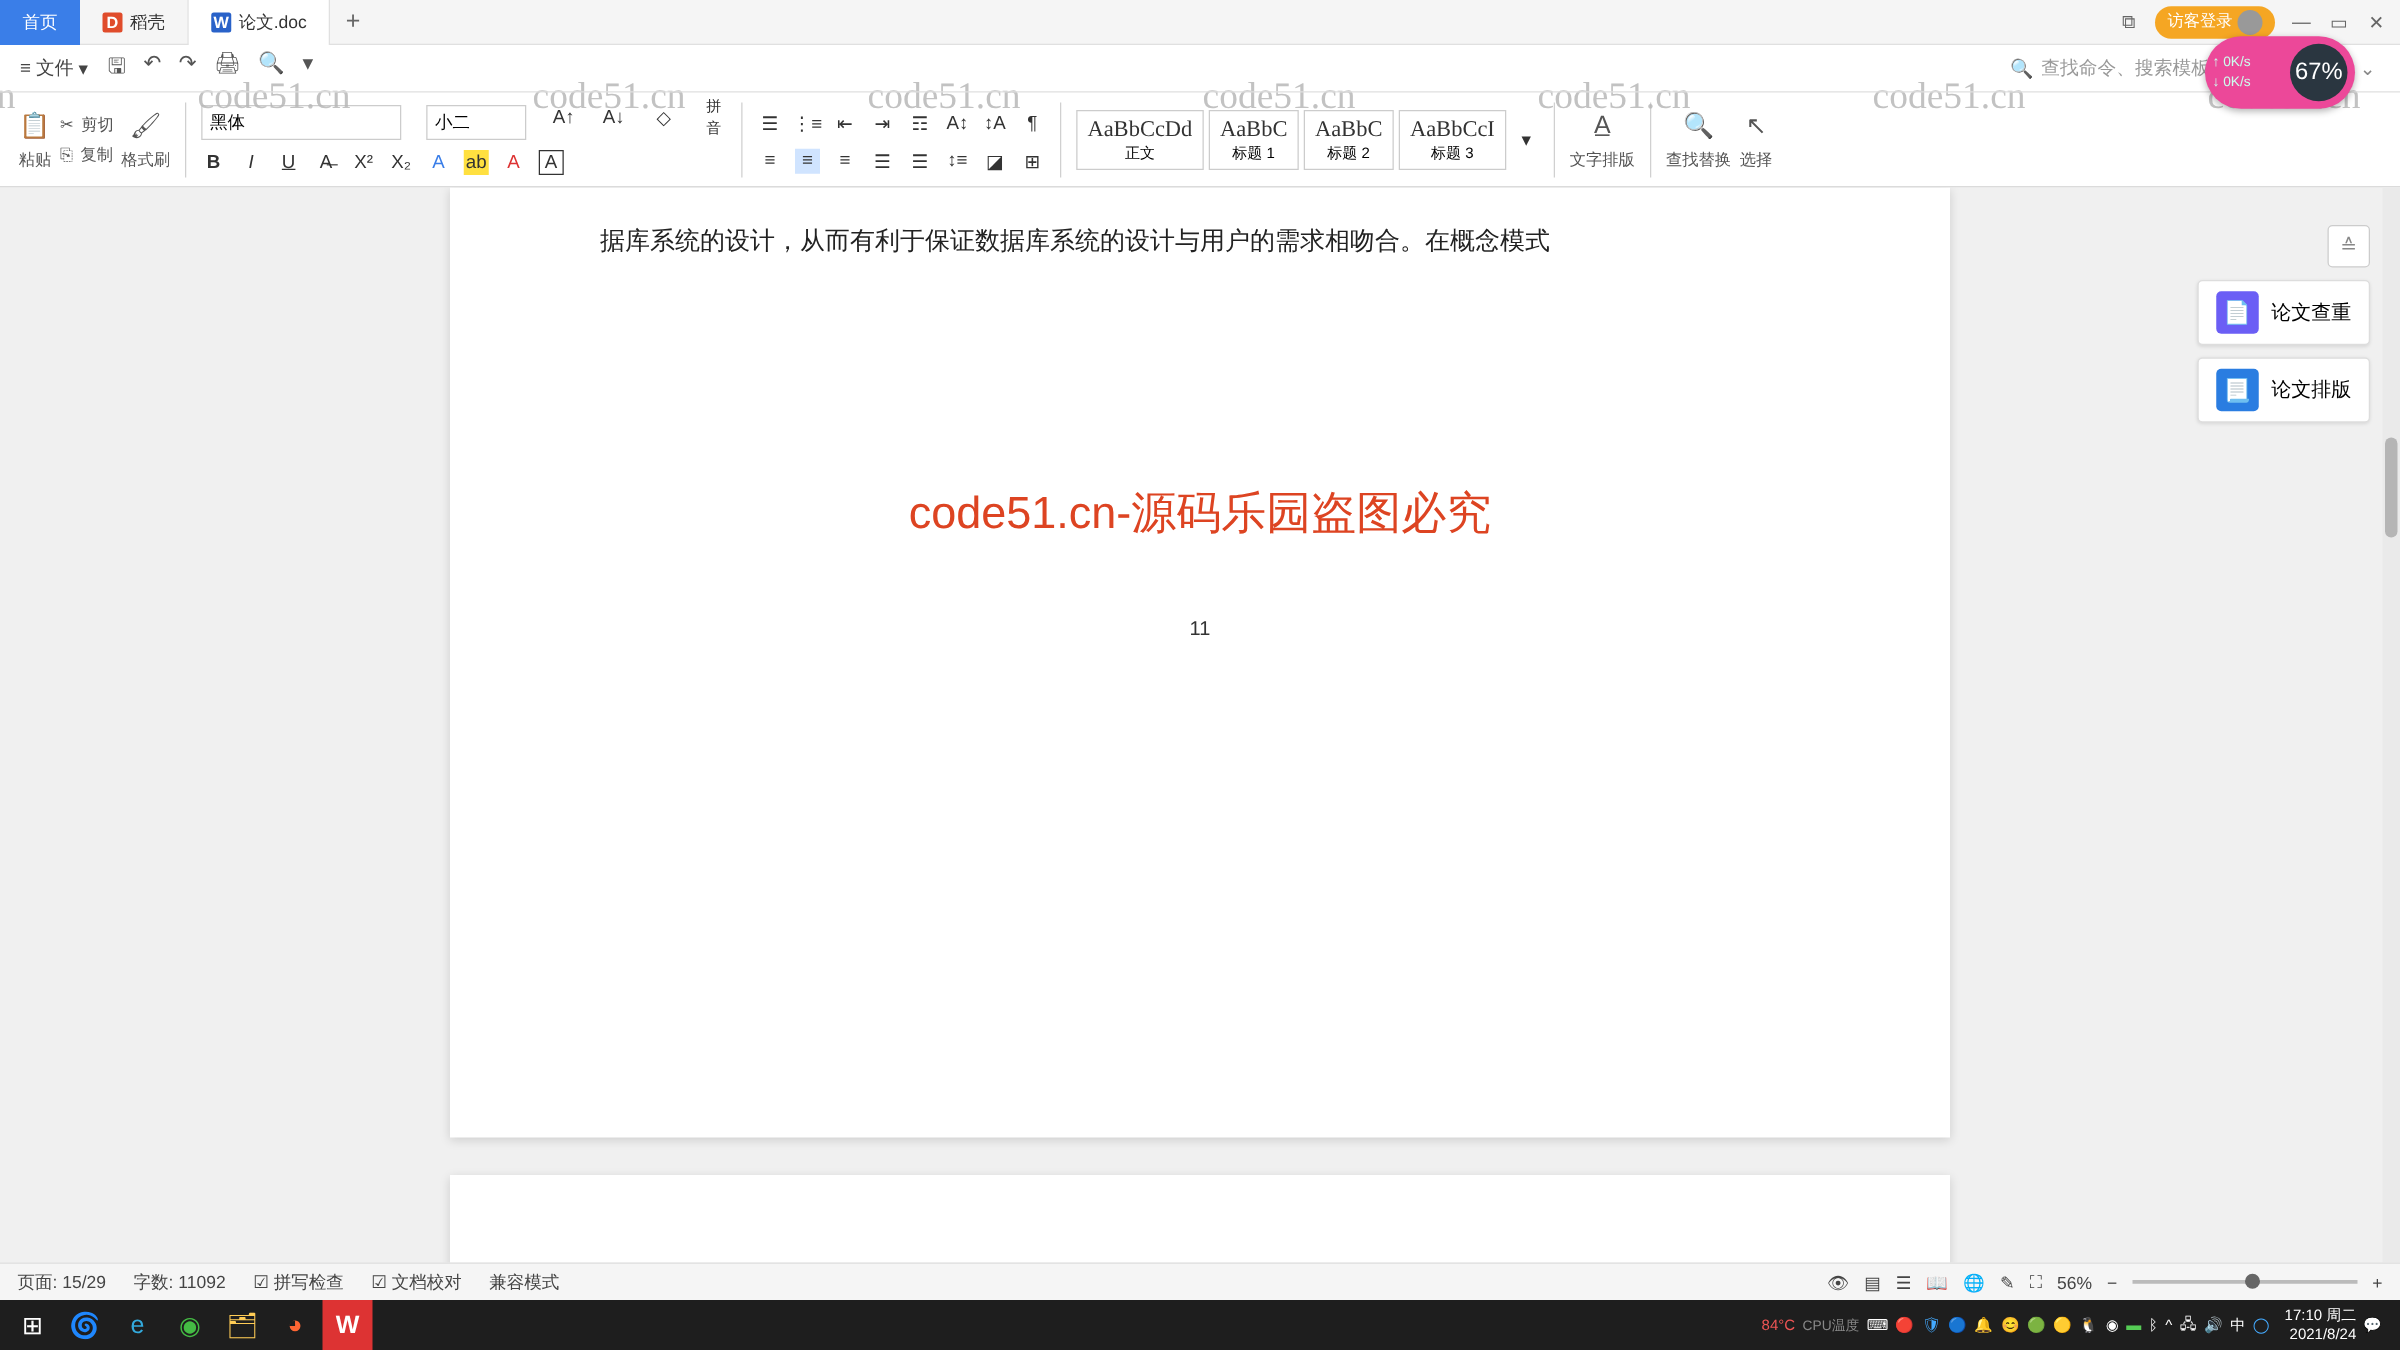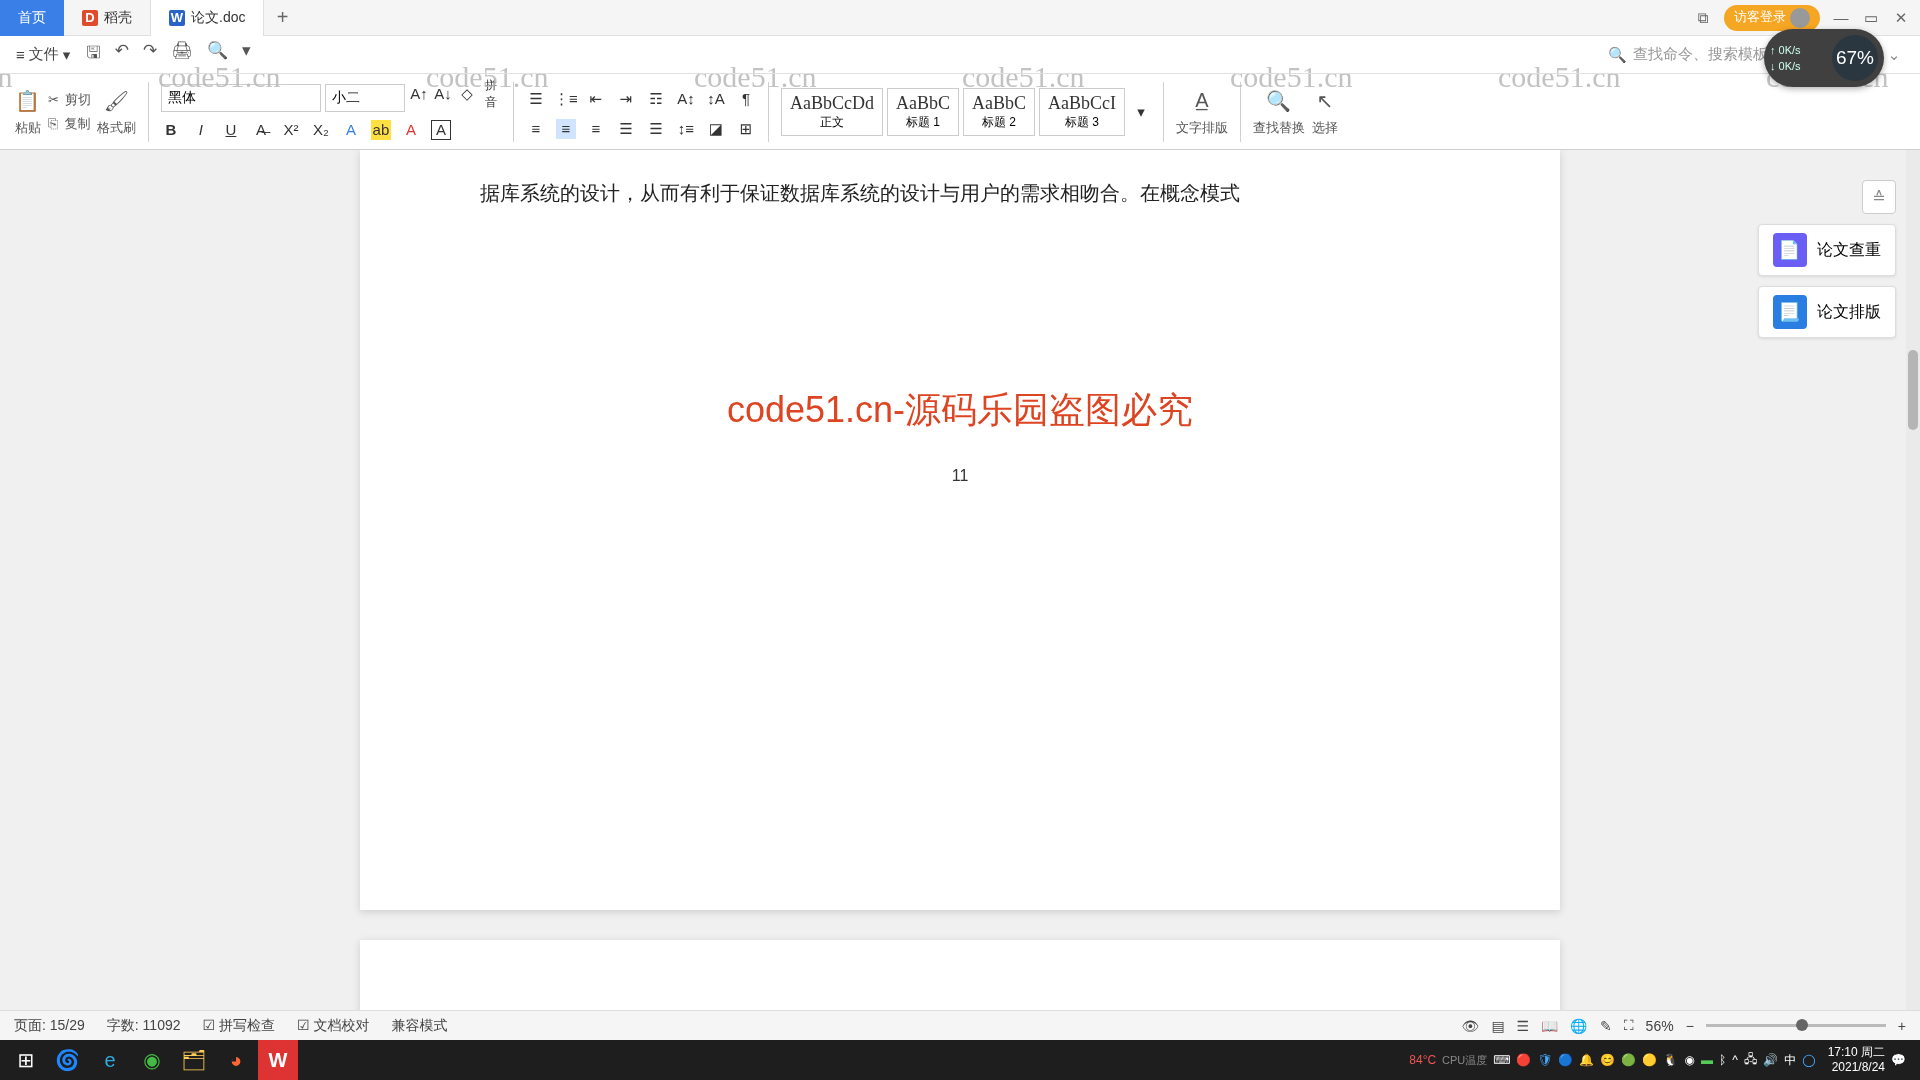--- a/index.html
+++ b/index.html
@@ -34,36 +34,36 @@
 .fmt-row{display:flex;gap:10px;align-items:center;margin-top:4px}
 .fmt-ico{width:20px;height:20px;display:flex;align-items:center;justify-content:center;font-size:15px;color:#333}
 .style-box{border:1px solid #ccc;padding:4px 8px;text-align:center;font-size:12px;min-width:72px}
 .style-prev{font-size:18px;font-family:serif;color:#333}
 .workspace{position:absolute;top:150px;bottom:34px;left:0;right:0;background:#f0f0f0;overflow:hidden}
 .page{position:absolute;background:#fff;box-shadow:0 2px 8px rgba(0,0,0,.15);left:50%;transform:translateX(-50%);width:1200px}
 .page1{top:0;height:760px;padding:20px 120px 40px}
 .page2{top:790px;height:520px;padding:110px 120px 20px}
 .doc-text{font-size:20px;line-height:46px;color:#222;font-family:SimSun,serif}
 .doc-red{color:#d42;font-size:36px;text-align:center;margin-top:170px;font-weight:500}
-.pg-num{text-align:center;font-size:16px;color:#333;margin-top:32px}
+.pg-num{text-align:center;font-size:16px;color:#333;margin-top:60px}
 .side-panel{position:absolute;top:180px;right:24px;display:flex;flex-direction:column;gap:10px}
 .sp-toggle{width:34px;height:34px;border:1px solid #ccc;border-radius:4px;display:flex;align-items:center;justify-content:center;background:#fff;align-self:flex-end;color:#888}
 .sp-btn{display:flex;align-items:center;gap:10px;background:#fff;border:1px solid #ddd;border-radius:4px;padding:8px 14px;font-size:16px;box-shadow:0 1px 3px rgba(0,0,0,.1)}
 .sp-ico{width:34px;height:34px;border-radius:4px;display:flex;align-items:center;justify-content:center;color:#fff;font-size:18px}
 .sp-ico.a{background:#6b5ef5}.sp-ico.b{background:#2a7de1}
 .statusbar{position:absolute;bottom:40px;left:0;right:0;height:30px;background:#f5f5f5;border-top:1px solid #ddd;display:flex;align-items:center;font-size:14px;color:#444;padding:0 14px;gap:22px}
 .sb-right{margin-left:auto;display:flex;align-items:center;gap:12px}
 .zoom-slider{width:180px;height:3px;background:#bbb;position:relative}
 .zoom-thumb{width:12px;height:12px;border-radius:50%;background:#666;position:absolute;top:-5px;left:50%}
 .taskbar{position:absolute;bottom:0;left:0;right:0;height:40px;background:#1e1e1e;display:flex;align-items:center;padding:0 6px;gap:2px}
 .tb-ico{width:40px;height:40px;display:flex;align-items:center;justify-content:center;font-size:20px;color:#fff}
 .tb-right{margin-left:auto;display:flex;align-items:center;gap:6px;color:#fff;font-size:12px;padding-right:8px}
 .tb-time{text-align:right;line-height:15px;margin-left:6px}
 .wm{position:absolute;color:#b8b8b8;font-size:30px;font-family:serif;pointer-events:none;opacity:.85}
-.float-perf{position:absolute;top:29px;right:36px;width:120px;height:58px;background:#404040;border-radius:30px;display:flex;align-items:center;padding:6px;gap:6px;box-shadow:0 2px 6px rgba(0,0,0,.3);z-index:50}
+.float-perf{position:absolute;top:29px;right:36px;width:120px;height:58px;background:#ec4899;border-radius:30px;display:flex;align-items:center;padding:6px;gap:6px;box-shadow:0 2px 6px rgba(0,0,0,.3);z-index:50}
 .perf-left{flex:1;font-size:11px;color:#cfe;display:flex;flex-direction:column;gap:4px}
 .perf-pct{background:#2a3640;border-radius:50%;width:46px;height:46px;display:flex;align-items:center;justify-content:center;color:#fff;font-size:19px}
 .vscroll{position:absolute;right:0;top:0;bottom:0;width:14px;background:#eaeaea}
 .vthumb{position:absolute;width:10px;left:2px;background:#b5b5b5;border-radius:5px}
 </style>
 </head>
 <body>
 
 <div>
 
@@ -179,21 +179,21 @@
   <div style="display:flex;flex-direction:column;gap:6px">
     <div class="rb-sm">✂ <span>剪切</span></div>
     <div class="rb-sm">⎘ <span>复制</span></div>
   </div>
   <div class="rb-grp">
       <div class="rb-big">🖌</div>
       <span>格式刷</span>
     </div>
   <div class="rb-sep"></div>
   <div style="display:flex;flex-direction:column;gap:4px">
-    <div style="display:flex;gap:4px">
+    <div style="display:flex;gap:20px">
       <div class="font-sel" style="width:160px">
           <span>黑体</span>
         </div>
       <div class="font-sel" style="width:80px">
           <span>小二</span>
         </div>
       <div class="fmt-ico">A↑</div>
       <div class="fmt-ico">A↓</div>
       <div class="fmt-ico">◇</div>
       <div class="fmt-ico" style="font-size:12px">拼<br>音</div>

